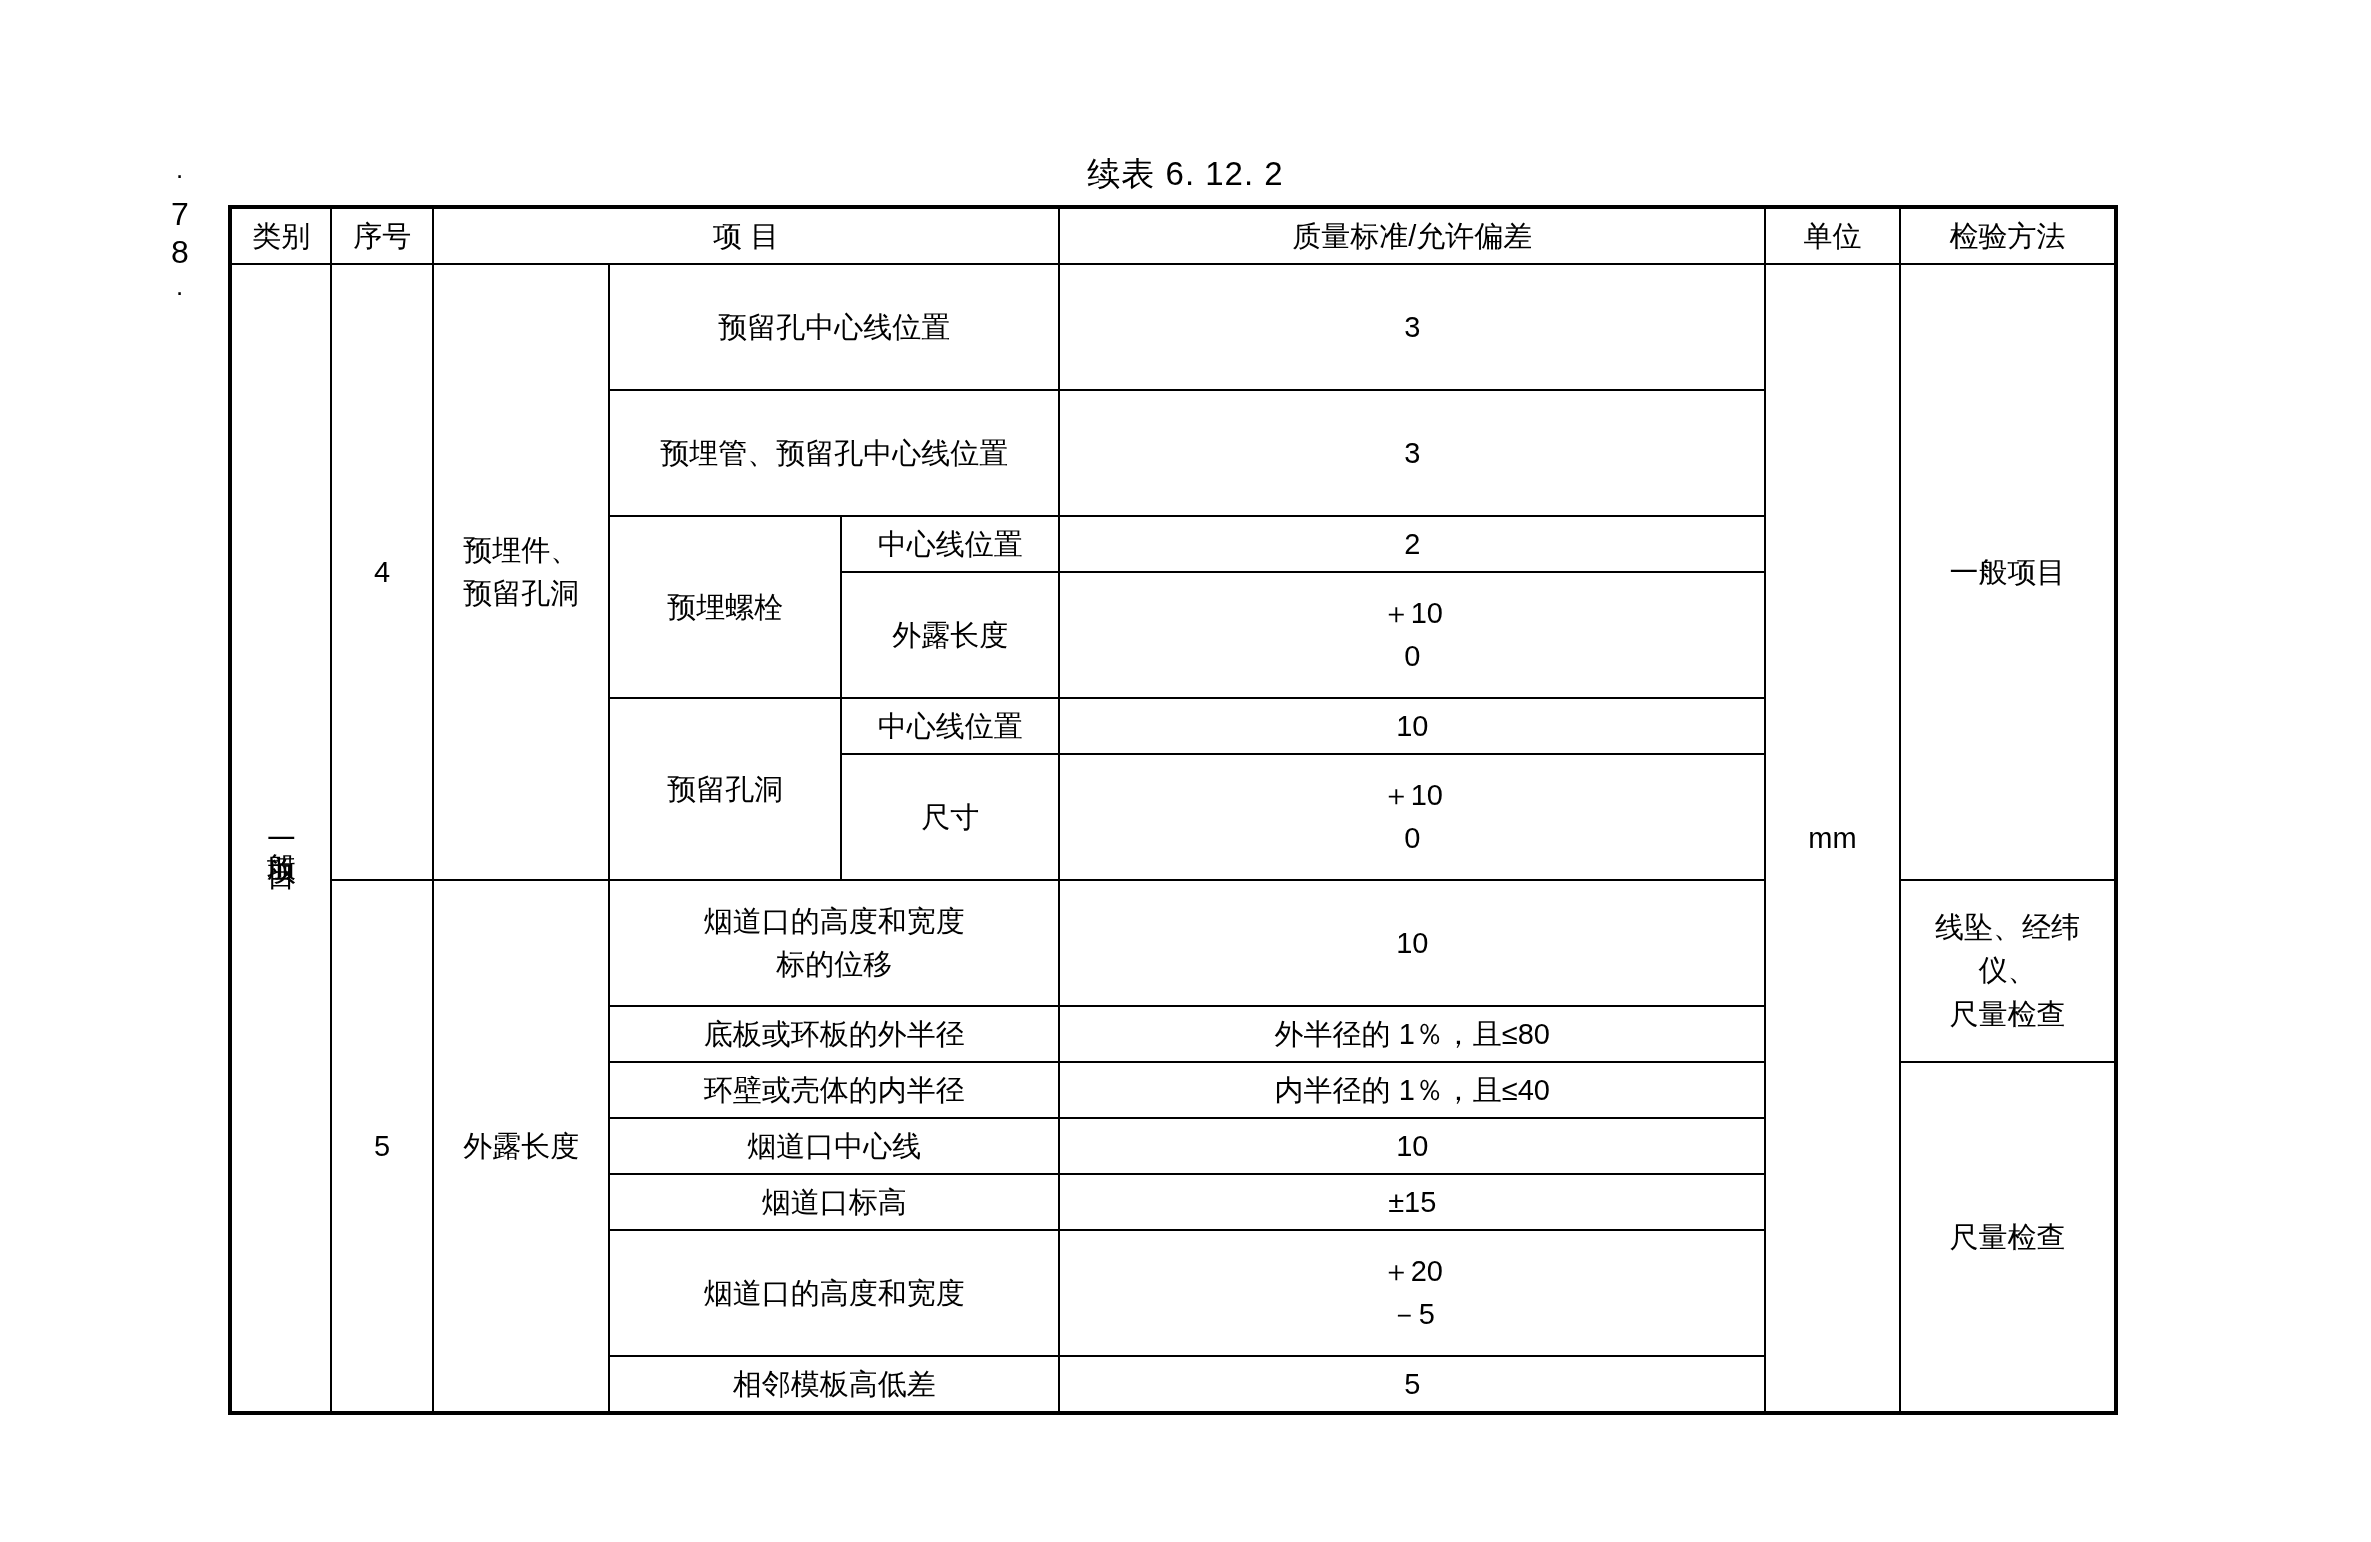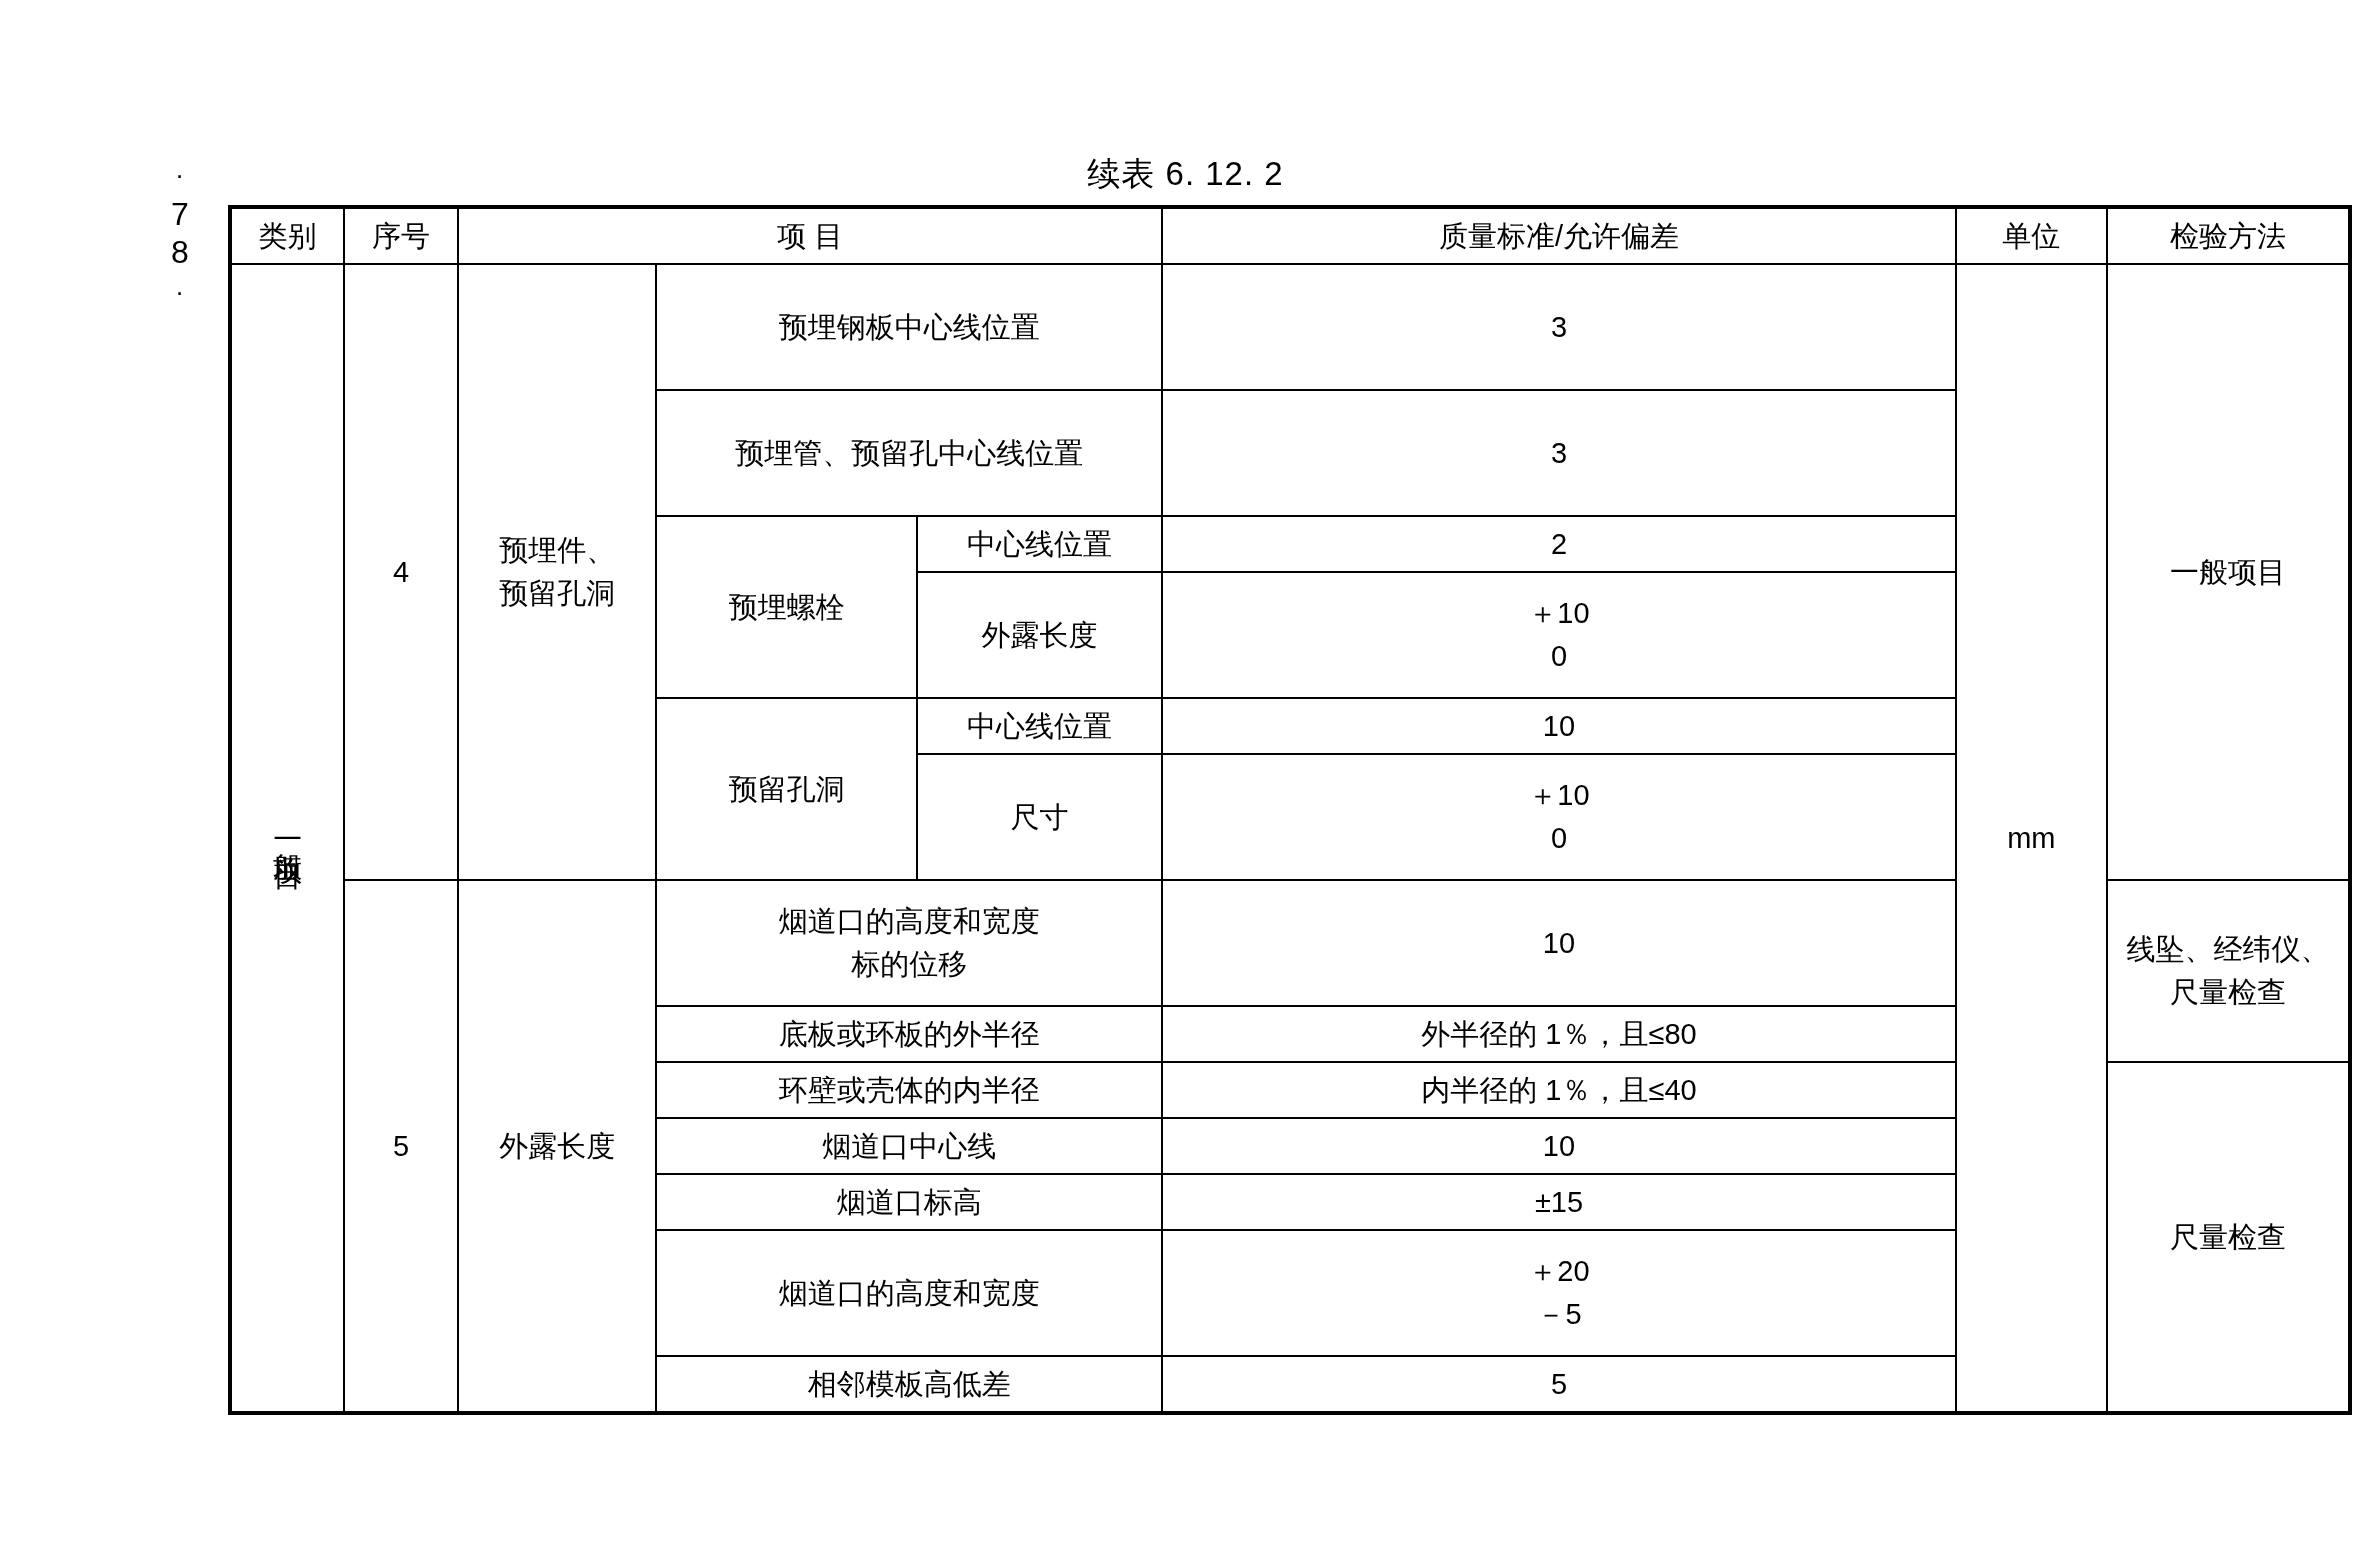--- a/index.html
+++ b/index.html
@@ -54,21 +54,21 @@
     text-align: center;
     font-family: "Liberation Sans", "DejaVu Sans", sans-serif;
     font-weight: normal;
     font-size: 33px;
     letter-spacing: 1px;
   }
   table.spec {
     position: absolute;
     left: 228px;
     top: 205px;
-    width: 2124px;
+    width: 1890px;
     border-collapse: collapse;
     table-layout: fixed;
     font-size: 29px;
   }
   table.spec, table.spec td {
     border: 2px solid #000;
   }
   table.spec {
     border-width: 4px;
   }
@@ -154,21 +154,21 @@
       <td class="vert" rowspan="13">
         <span class="vtext">一般项目</span>
       </td>
       <td rowspan="6">4</td>
       <td rowspan="6" class="tight">
         <span class="stack">
           <span>预埋件、</span>
           <span>预留孔洞</span>
         </span>
       </td>
-      <td colspan="2" class="tall">预埋钢板中心线位置</td>
+      <td colspan="2" class="tall">预留孔中心线位置</td>
       <td>3</td>
       <td rowspan="13">mm</td>
       <td rowspan="6">一般项目</td>
     </tr>
 
     <tr>
       <td colspan="2" class="tall">预埋管、预留孔中心线位置</td>
       <td>3</td>
     </tr>
 

